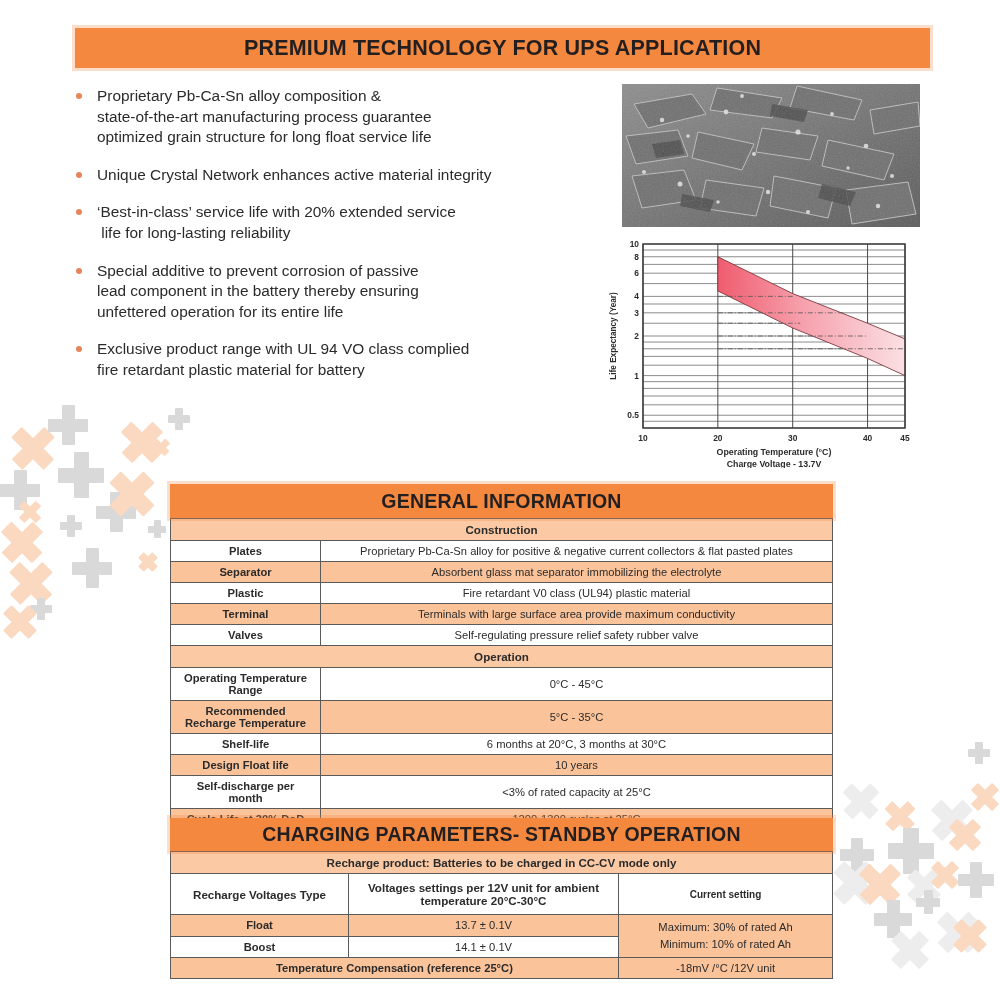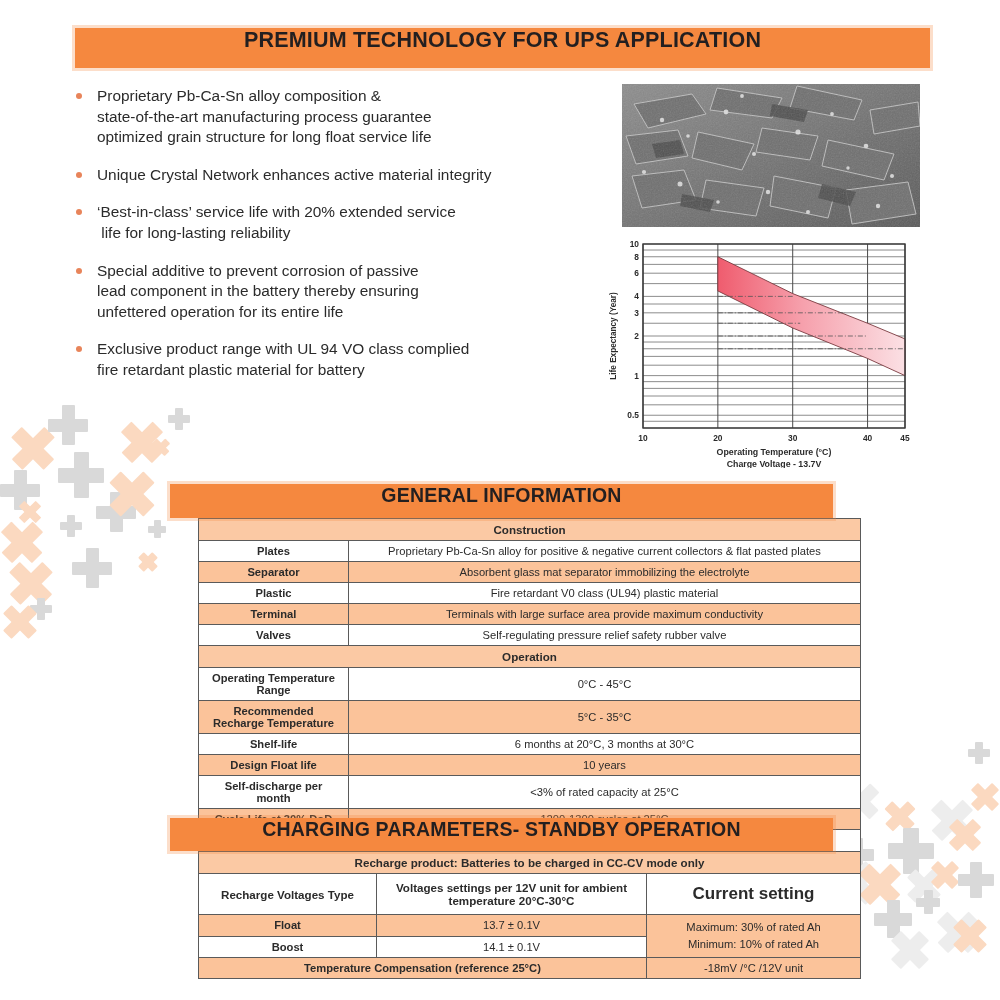--- a/index.html
+++ b/index.html
@@ -11,21 +11,21 @@
   }
   #page { position: relative; width: 1000px; height: 1000px; background:#fff; }
 
   
   .deco-layer { position:absolute; inset:0; pointer-events:none; z-index:0; }
   .cross { position:absolute; }
   .cross .bar { position:absolute; border-radius:1px; }
 
   
   .banner {
-    position:absolute; display:flex; justify-content:center;
+    position:absolute; display:flex; align-items:center; justify-content:center;
     background:#F5883F; color:#231f20;
     font-weight:bold; letter-spacing:.2px; z-index:3;
     box-shadow: 0 0 0 3px rgba(245,136,63,0.28);
   }
   #main-banner { left:75px; top:28px; width:855px; height:40px; font-size:21.5px; }
   #gi-banner  { left:170px; top:484px; width:663px; height:34px; font-size:19.5px; }
   #cp-banner  { left:170px; top:818px; width:663px; height:33px; font-size:19.5px; }
 
   
   #bullets { position:absolute; left:70px; top:86px; width:545px; z-index:2; }
@@ -41,21 +41,21 @@
   #sem svg { display:block; width:100%; height:100%; }
 
   
   #chart { position:absolute; left:605px; top:236px; width:315px; height:232px; z-index:2; }
   #chart svg { display:block; width:100%; height:100%; }
 
   
   table.spec {
     position:absolute; border-collapse:collapse; z-index:2;
     font-size:11.2px; color:#2b2b2b; table-layout:fixed;
-    border:1px solid #4a4a4a; background:#d946ef;margin-left:28px;
+    border:1px solid #4a4a4a; background:#d946ef;
   }
   table.spec td { border:1px solid #5a5a5a; padding:4px 8px; vertical-align:middle; }
   .sect { background:#FBC9A4; text-align:center; font-weight:bold; font-size:11.6px; padding:4px 0; }
   .lbl  { text-align:center; font-weight:bold; }
   .val  { text-align:center; }
   .val-c{ text-align:center; }
   .tint { background:#FBC39A; }
   .white{ background:#ffffff; }
 
   #tbl-general { left:170px; top:518px; width:663px; }
@@ -443,21 +443,21 @@
         <col style="width:270px">
         <col>
       </colgroup>
     <tbody id="cp-body">
         <tr>
           <td colspan="3" class="sect">Recharge product: Batteries to be charged in CC-CV mode only</td>
         </tr>
         <tr>
           <td class="lbl white" style="padding: 7px 6px; font-size: 11.6px;">Recharge Voltages Type</td>
           <td class="lbl white" style="padding: 7px 6px; font-size: 11.6px;">Voltages settings per 12V unit for ambient temperature 20°C-30°C</td>
-          <td class="lbl white" style="padding: 7px 6px; font-size: 17px;">Current setting</td>
+          <td class="lbl white" style="padding: 7px 6px; font-size: 10px;">Current setting</td>
         </tr>
         <tr>
           <td class="lbl tint">Float</td>
           <td class="val-c tint">13.7 ± 0.1V</td>
           <td rowspan="2" class="val-c tint" style="line-height: 17px;">
             <div>Maximum: 30% of rated Ah</div>
             <div>Minimum: 10% of rated Ah</div>
           </td>
         </tr>
         <tr>

